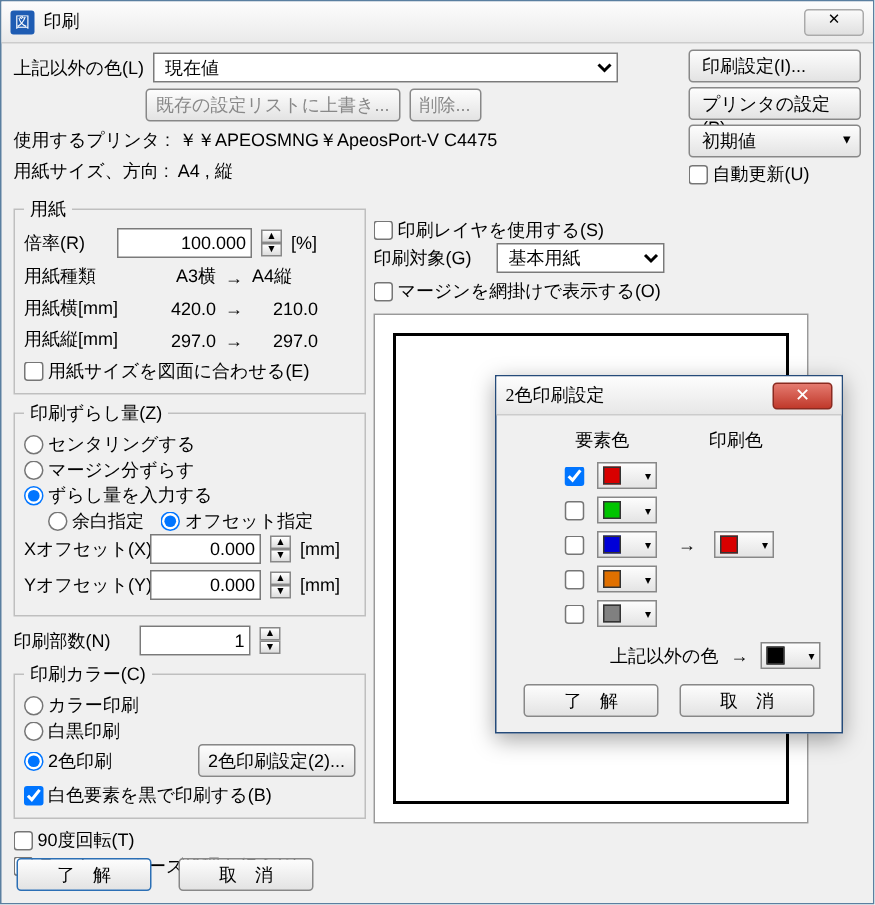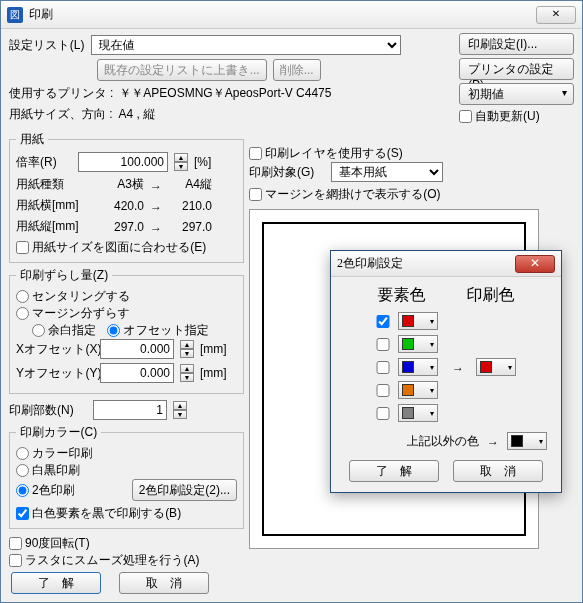--- a/index.html
+++ b/index.html
@@ -33,21 +33,21 @@
 .footer .btn { width:90px; text-align:center;}
 .footer .btn.primary { border:1px solid #2b6fb5; color:#000;}
 
 
 .subdlg { position:absolute; left:330px; top:250px; width:232px; border:1px solid #254b7a; background:#f0f0f0; box-shadow:0 4px 14px rgba(0,0,0,0.35);}
 .subdlg .stitle { height:26px; background:linear-gradient(#fdfdfd,#e7e7e7); border-bottom:1px solid #ccc; display:flex; align-items:center; padding:0 6px; font-size:12px;font-family:Liberation Serif, serif;}
 .subdlg .stitle .t { flex:1; }
 .subdlg .stitle .sx { width:40px; height:18px; background:linear-gradient(#e47a6f,#c0392b); border:1px solid #8a2a20; border-radius:3px; color:#fff; text-align:center; line-height:15px; font-size:12px;}
 .subdlg .sbody { padding:8px 10px 10px 10px; }
 .sgrid { display:grid; grid-template-columns: 18px 42px 24px 42px; gap:5px 6px; align-items:center; justify-content:center;}
-.shdr { display:flex; justify-content:space-around; margin-bottom:6px; font-size:16px; padding:0 16px;}
+.shdr { display:flex; justify-content:space-around; margin-bottom:6px; font-size:12px; padding:0 16px;}
 .swatch { width:40px; height:18px; border:1px solid #888; background:linear-gradient(#fdfdfd,#e4e4e4); display:inline-flex; align-items:center; padding:0 3px; gap:4px;}
 .sq { width:12px; height:12px; border:1px solid #333;}
 .swatch .dd { font-size:8px; margin-left:auto;}
 .sfoot { display:flex; justify-content:center; gap:14px; margin-top:10px;}
 .sfoot .btn { width:80px; text-align:center;}
 .otherrow { display:flex; align-items:center; gap:8px; justify-content:flex-end; margin-top:10px; padding-right:4px;}
 .arrow { text-align:center;}
 </style>
 </head>
 <body>
@@ -61,21 +61,21 @@
   <div class="body">
 
     <div class="rightcol">
       <button class="btn">印刷設定(I)...</button>
       <button class="btn">プリンタの設定(P)...</button>
       <button class="btn dd">初期値</button>
       <label><input type="checkbox" class="chk" style=""><span>自動更新(U)</span></label>
     </div>
 
     <div class="row">
-      <label>設定リスト(L)</label>
+      <label>上記以外の色(L)</label>
       <select style="width:310px"><option>現在値</option></select>
     </div>
     <div class="row" style="padding-left:88px">
       <button class="btn small" style="color:#888">既存の設定リストに上書き...</button>
       <button class="btn small" style="color:#888">削除...</button>
     </div>
 
     <div class="row">
       <label>使用するプリンタ  :</label>
       <span>￥￥APEOSMNG￥ApeosPort-V C4475</span>
@@ -96,41 +96,42 @@
           <span class="spin">
                 <span>▲</span>
                 <span>▼</span>
               </span>
           <span>[%]</span>
         </div>
         <div class="row">
               <label style="width:78px">用紙種類</label>
               <span style="width:44px;text-align:right">A3横</span>
               <span>→</span>
-              <span style="width:44px;text-align:right">A4縦</span>
+              <span style="width:44px;">A4縦</span>
             </div>
         <div class="row">
               <label style="width:78px">用紙横[mm]</label>
               <span style="width:44px;text-align:right">420.0</span>
               <span>→</span>
               <span style="width:44px;text-align:right">210.0</span>
             </div>
         <div class="row">
               <label style="width:78px">用紙縦[mm]</label>
               <span style="width:44px;text-align:right">297.0</span>
               <span>→</span>
               <span style="width:44px;text-align:right">297.0</span>
             </div>
         <label><input type="checkbox" class="chk" style=""><span>用紙サイズを図面に合わせる(E)</span></label>
       </fieldset>
 
       <fieldset>
         <legend>印刷ずらし量(Z)</legend>
         <div><label><input type="radio" class="radio" name="off" style=""><span>センタリングする</span></label></div>
         <div><label><input type="radio" class="radio" name="off" style=""><span>マージン分ずらす</span></label></div>
+        <div><label><input type="radio" class="radio" name="off" checked="" style=""><span>ずらし量を入力する</span></label></div>
         <div style="padding-left:16px">
           <label><input type="radio" class="radio" name="off2" style=""><span>余白指定</span></label>
           <label style="margin-left:8px"><input type="radio" class="radio" name="off2" checked="" style=""><span>オフセット指定</span></label>
         </div>
         <div class="row">
               <label style="width:78px">Xオフセット(X)</label>
               <input type="text" class="num" value="0.000" style="">
               <span class="spin">
                 <span>▲</span>
                 <span>▼</span>

